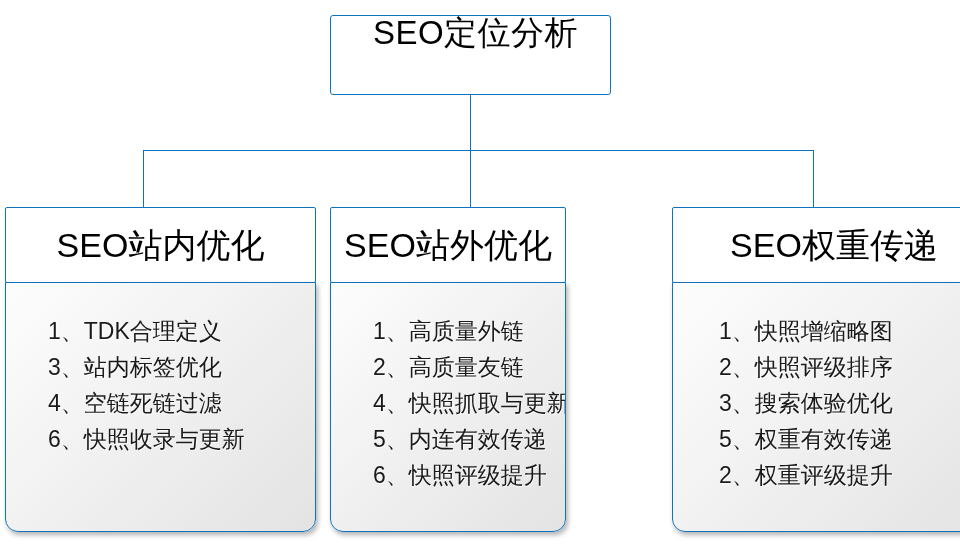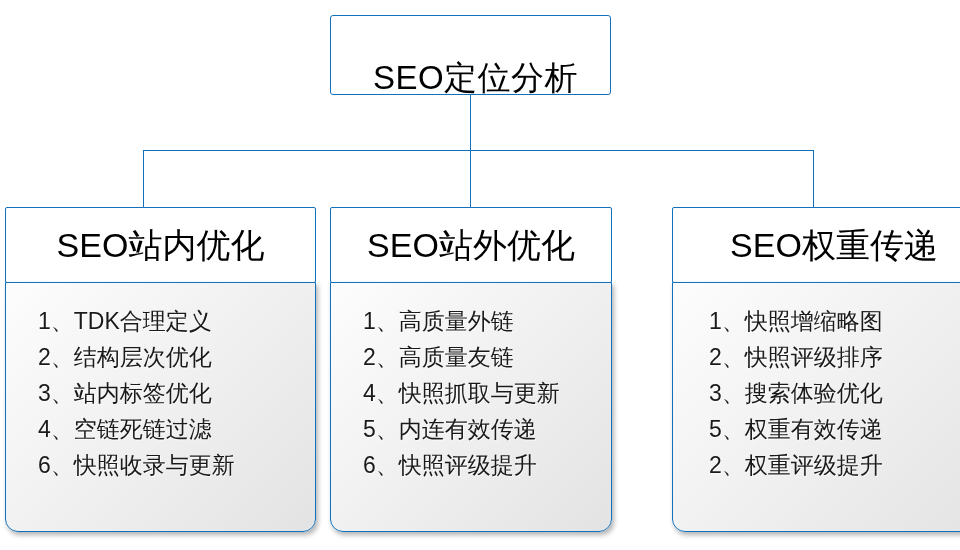--- a/index.html
+++ b/index.html
@@ -34,21 +34,21 @@
     position: absolute;
     left: 330px;
     top: 15px;
     width: 281px;
     height: 80px;
     box-sizing: border-box;
     background: #ffffff;
     border: 1.6px solid #1072bd;
     border-radius: 3px;
     display: flex;
-    align-items: flex-end;
+    align-items: flex-start;
     justify-content: center;
     padding-left: 10px;
   }
   .root-label {
     font-size: 33px;
     color: #000000;
     letter-spacing: 0.5px;
     line-height: 1;
     white-space: nowrap;
   }
@@ -80,34 +80,34 @@
     height: 250px;
     border: 1.6px solid #1072bd;
     border-radius: 0 0 13px 13px;
     background: linear-gradient(135deg, #fdfdfd 0%, #f4f4f4 35%, #e3e3e3 100%);
     box-shadow: 2px 3px 5px rgba(0, 0, 0, 0.30);
     padding: 14px 0 0 0;
     overflow: hidden;
   }
   .branch-list {
     list-style: none;
-    margin: 6px;
+    margin: 16px;
     padding: 0 12px 0 26px;
   }
   .branch-list li {
     font-size: 23px;
     line-height: 36px;
     color: #1a1a1a;
     white-space: nowrap;
     text-shadow: 0.7px 0.7px 0.7px rgba(255, 255, 255, 0.9);
   }
 
   
   #branch-0 { left: 5px;   width: 311px; }
-  #branch-1 { left: 330px; width: 282px; }
+  #branch-1 { left: 330px; width: 236px; }
   #branch-2 { left: 672px; width: 324px; }
 
   #branch-2 .branch-list { padding-left: 30px; }
 </style>
 </head>
 <body>
 
 <div id="diagram">
 
   <svg id="connectors" viewBox="0 0 960 550" width="960" height="550">
@@ -127,21 +127,20 @@
     <span class="root-label">SEO定位分析</span>
   </div>
 
   <div class="branch" id="branch-0">
     <div class="branch-header">
       <span class="branch-header-label">SEO站内优化</span>
     </div>
     <div class="branch-body">
       <ul class="branch-list">
         <li>1、TDK合理定义</li>
-        <li>2、结构层次优化</li>
         <li>3、站内标签优化</li>
         <li>4、空链死链过滤</li>
         <li>6、快照收录与更新</li>
       </ul>
     </div>
   </div>
 
   <div class="branch" id="branch-1">
     <div class="branch-header">
       <span class="branch-header-label">SEO站外优化</span>

